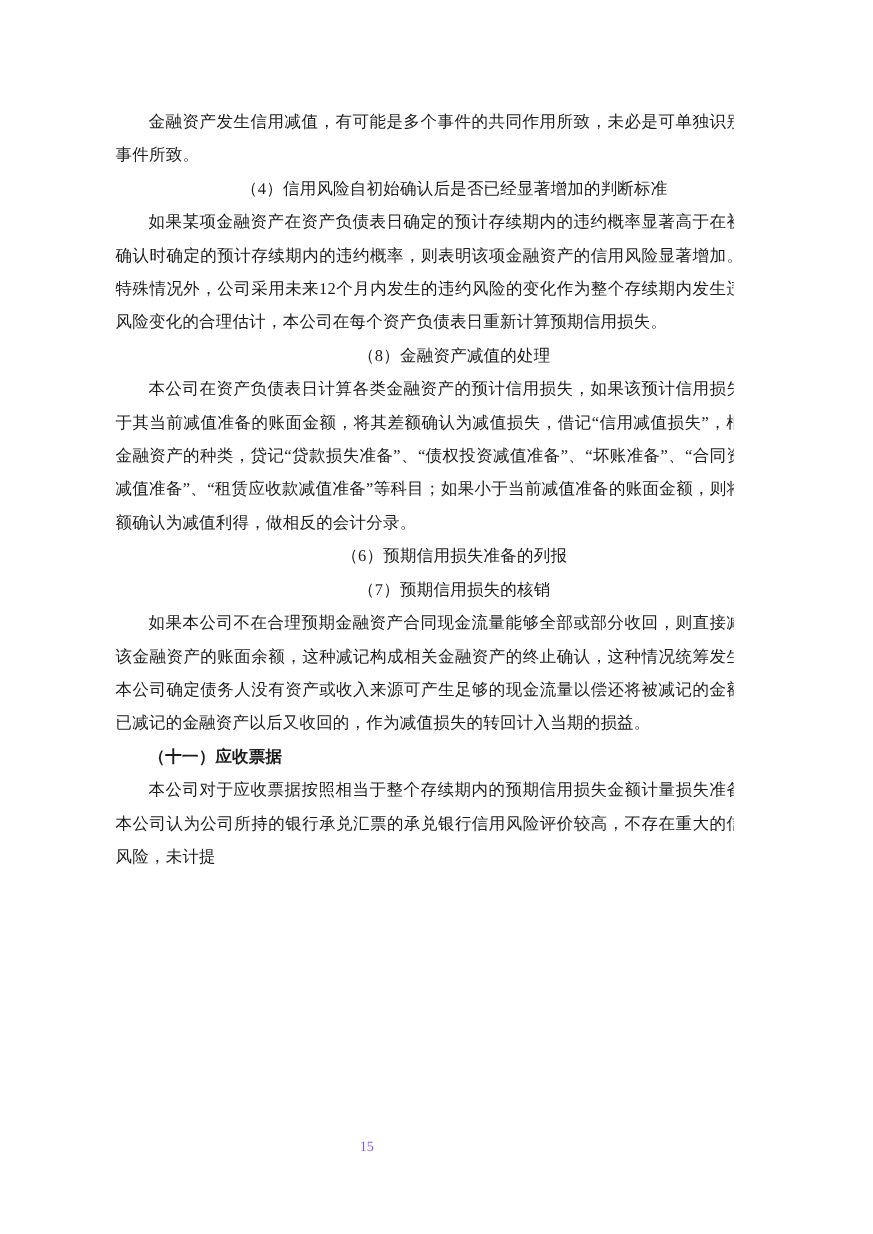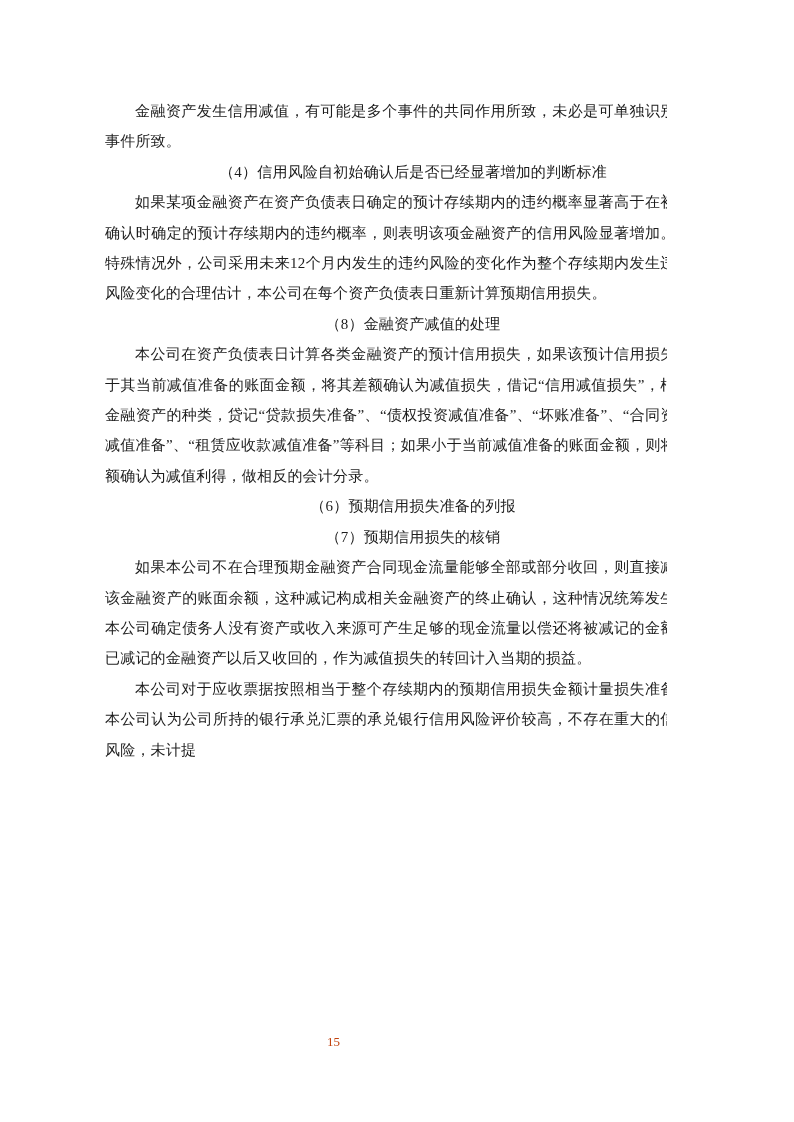--- a/index.html
+++ b/index.html
@@ -40,32 +40,33 @@
     text-align: left;
   }
   .page-number {
     position: absolute;
     top: 1033px;
     left: 0;
     width: 100%;
     text-align: center;
     font-size: 13px;
     line-height: 18px;
-    color: #c2410c;
+    color: #8b5cf6;
   }
 </style>
 </head>
 <body>
 
 <div class="page">
   <div class="content">
       <p class="para body">金融资产发生信用减值，有可能是多个事件的共同作用所致，未必是可单独识别的事件所致。</p>
       <p class="para subheading">（4）信用风险自初始确认后是否已经显著增加的判断标准</p>
       <p class="para body">如果某项金融资产在资产负债表日确定的预计存续期内的违约概率显著高于在初始确认时确定的预计存续期内的违约概率，则表明该项金融资产的信用风险显著增加。除特殊情况外，公司采用未来12个月内发生的违约风险的变化作为整个存续期内发生违约风险变化的合理估计，本公司在每个资产负债表日重新计算预期信用损失。</p>
       <p class="para subheading">（8）金融资产减值的处理</p>
       <p class="para body">本公司在资产负债表日计算各类金融资产的预计信用损失，如果该预计信用损失大于其当前减值准备的账面金额，将其差额确认为减值损失，借记“信用减值损失”，根据金融资产的种类，贷记“贷款损失准备”、“债权投资减值准备”、“坏账准备”、“合同资产减值准备”、“租赁应收款减值准备”等科目；如果小于当前减值准备的账面金额，则将差额确认为减值利得，做相反的会计分录。</p>
       <p class="para subheading">（6）预期信用损失准备的列报</p>
       <p class="para subheading">（7）预期信用损失的核销</p>
       <p class="para body">如果本公司不在合理预期金融资产合同现金流量能够全部或部分收回，则直接减记该金融资产的账面余额，这种减记构成相关金融资产的终止确认，这种情况统筹发生在本公司确定债务人没有资产或收入来源可产生足够的现金流量以偿还将被减记的金额。已减记的金融资产以后又收回的，作为减值损失的转回计入当期的损益。</p>
+      <p class="para section-heading">（十一）应收票据</p>
       <p class="para body">本公司对于应收票据按照相当于整个存续期内的预期信用损失金额计量损失准备。本公司认为公司所持的银行承兑汇票的承兑银行信用风险评价较高，不存在重大的信用风险，未计提</p>
     </div>
   <div class="page-number">15</div>
 </div>
 
 </body></html>

